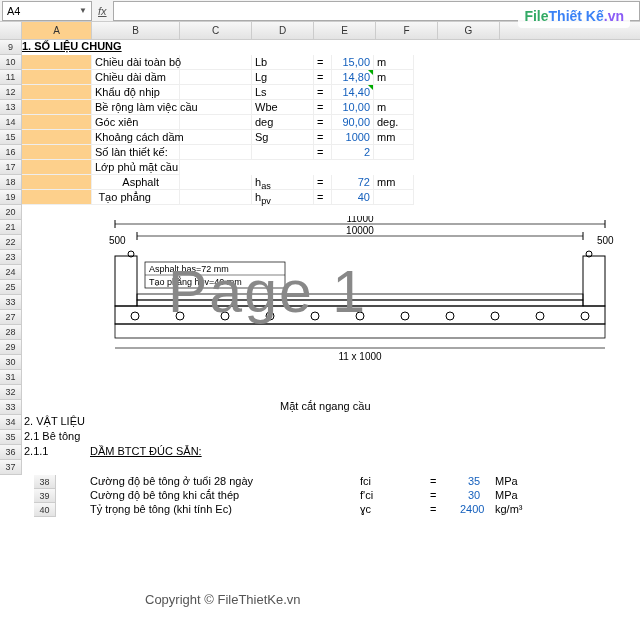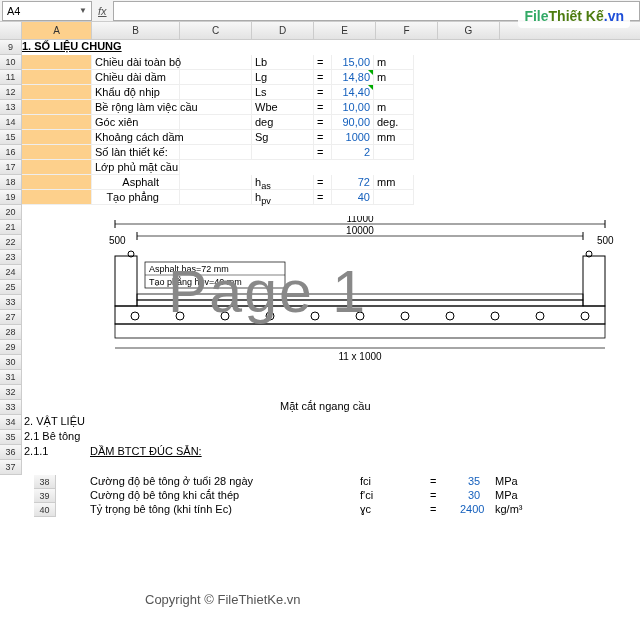--- a/index.html
+++ b/index.html
@@ -146,21 +146,21 @@
   <div class="cell cB" style="text-align:right;padding-right:20px">Asphalt</div>
   <div class="cell cC"></div>
   <div class="cell cD">h<sub>as</sub></div>
   <div class="cell" style="width:18px">=</div>
   <div class="cell val-blue" style="width:42px">72</div>
   <div class="cell unit" style="width:40px">mm</div>
 </div>
 <div class="row">
       <div class="row-h">19</div>
   <div class="cell cA"></div>
-  <div class="cell cB" style="text-align:right;padding-right:20px">Tạo phẳng</div>
+  <div class="cell cB" style="text-align:right;padding-right:28px">Tạo phẳng</div>
   <div class="cell cC"></div>
   <div class="cell cD">h<sub>pv</sub></div>
   <div class="cell" style="width:18px">=</div>
   <div class="cell val-blue" style="width:42px">40</div>
   <div class="cell" style="width:40px"></div>
 </div>
 
 <div class="row">
       <div class="row-h">20</div>
     </div>
@@ -298,14 +298,14 @@
   <rect x="50" y="46" width="140" height="26" fill="#fff" stroke="#000" stroke-width="0.7"></rect>
   <line x1="50" y1="59" x2="190" y2="59" stroke="#000" stroke-width="0.5"></line>
   <text x="54" y="56" font-size="9">Asphalt has=72 mm</text>
   <text x="54" y="69" font-size="9">Tạo phẳng hpv=40 mm</text>
 </svg>
 
 <div class="page-watermark">Page 1</div>
 <div class="copyright">Copyright © FileThietKe.vn</div>
 
 <div class="logo">
-  <span style="color:#3a6">File</span><span style="color:#4d7c0f">Thiết Kế</span><span style="color:#1d4ed8">.vn</span>
+  <span style="color:#3a6">File</span><span style="color:#3b82f6">Thiết Kế</span><span style="color:#8b5cf6">.vn</span>
 </div>
 
 </body></html>

